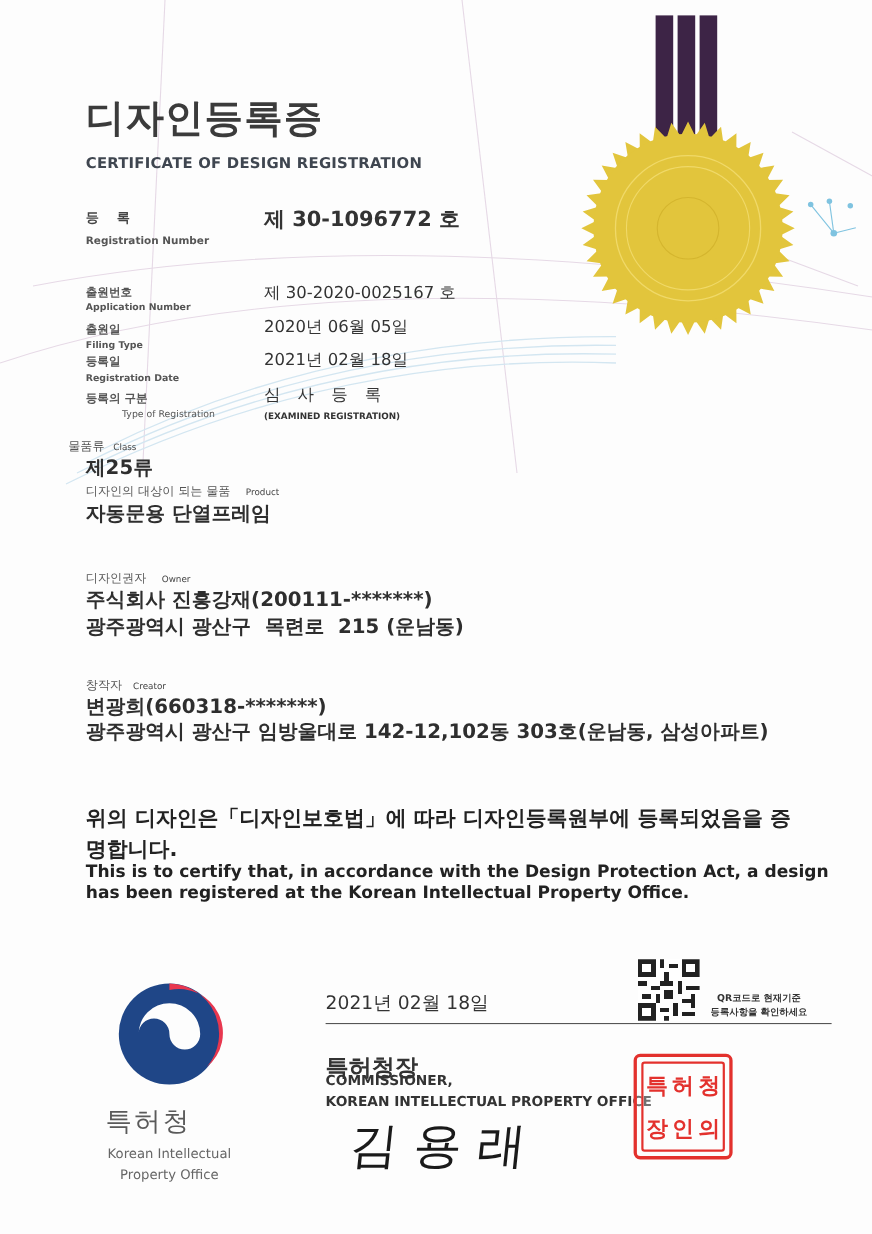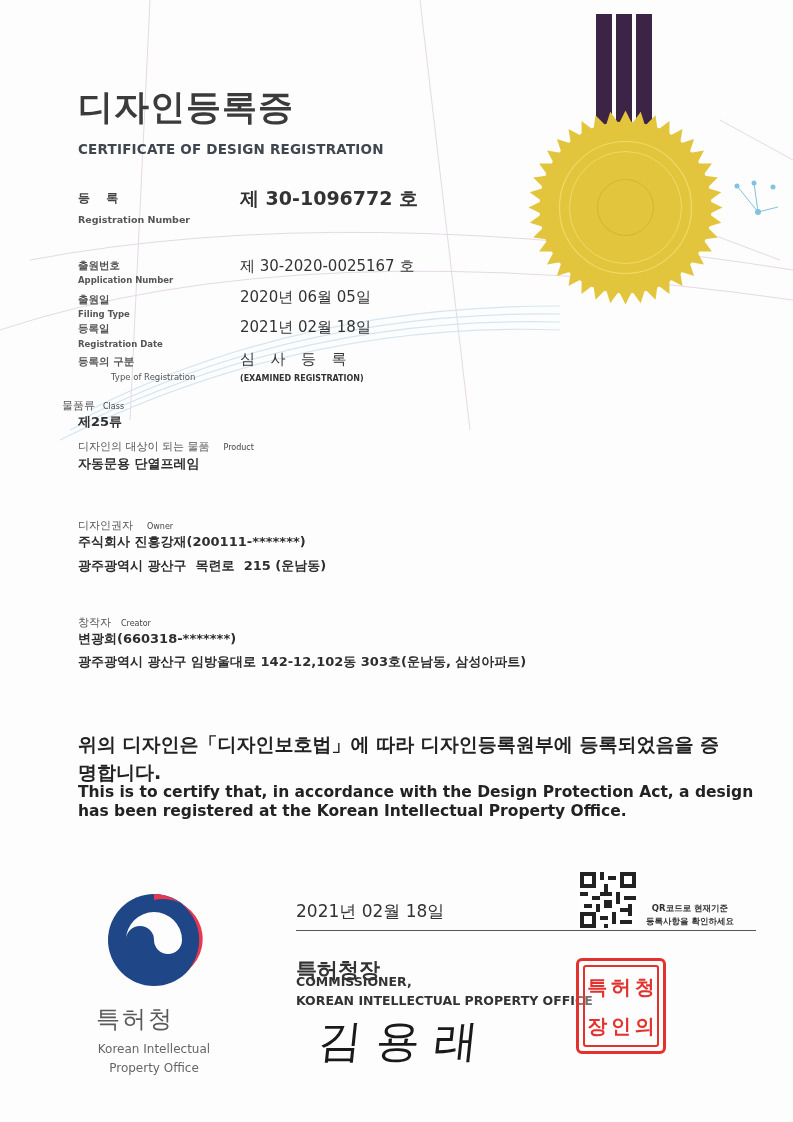--- a/index.html
+++ b/index.html
@@ -15,21 +15,21 @@
   .title-en { left:78px; top:141px; font-size:13.5px; font-weight:bold; color:#3f4650; letter-spacing:0.2px; }
   .reg-label-ko { left:78px; top:190px; font-size:12px; font-weight:bold; color:#444; letter-spacing:6px; }
   .reg-label-en { left:78px; top:214px; font-size:9.5px; font-weight:bold; color:#555; }
   .reg-value { left:240px; top:186px; font-size:19px; font-weight:bold; color:#333; }
   .lbl-ko { font-size:10.5px; color:#555; font-weight:bold; }
   .lbl-en { font-size:8.5px; color:#555; font-weight:bold; }
   .val { font-size:15px; color:#333; }
   .val-b { font-size:15px; color:#333; font-weight:normal; }
   .small-ko { font-size:11px; color:#555; }
   .small-en { font-size:8px; color:#444; margin-left:8px; }
-  .body-b { font-size:13px; font-weight:bold; color:#2e2e2e; }
+  .body-b { font-size:18px; font-weight:bold; color:#2e2e2e; }
   .stmt-ko { left:78px; top:730px; font-size:19px; font-weight:bold; color:#222; line-height:28px; white-space:normal; width:660px; }
   .stmt-en { left:78px; top:783px; font-size:15.5px; font-weight:bold; color:#222; line-height:19px; white-space:normal; width:680px; }
   .ribbon { position:absolute; top:14px; width:16px; height:115px; background:#3d2446; }
   .seal-wrap { position:absolute; left:528px; top:110px; width:195px; height:195px; }
   .qr { position:absolute; left:580px; top:872px; width:56px; height:56px; background:#fff; }
   .qr-text { left:646px; top:902px; font-size:8.5px; font-weight:bold; color:#333; line-height:13px; text-align:center; }
   .sig-line { position:absolute; left:296px; top:930px; width:460px; height:1px; background:#555; }
   .issue-date { left:296px; top:900px; font-size:17px; color:#333; }
   .commissioner-ko { left:296px; top:940px; font-size:21px; font-weight:bold; color:#333;margin-top:16px; }
   .commissioner-en1 { left:296px; top:974px; font-size:12.5px; font-weight:bold; color:#333; }

